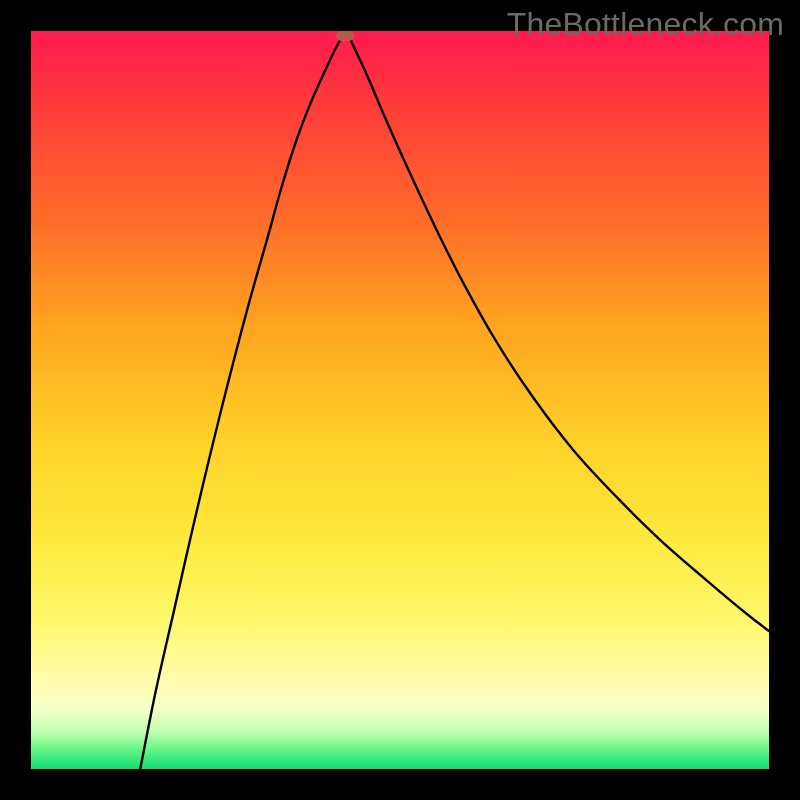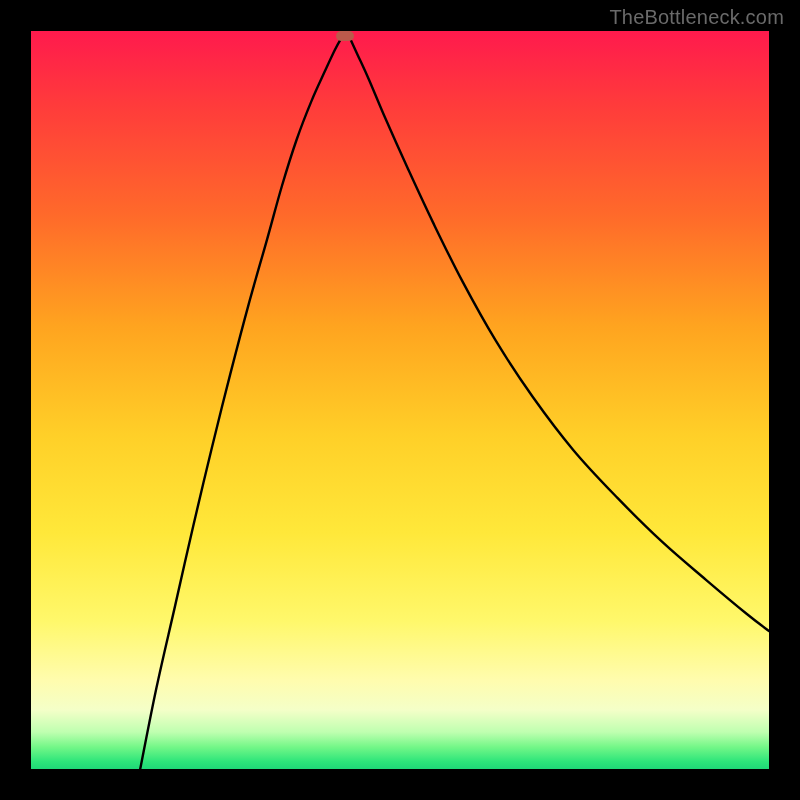--- a/index.html
+++ b/index.html
@@ -38,21 +38,21 @@
       #74f788 97%,
       #2de57a 99%,
       #1fd877 100%);
   }
   .watermark {
     position: absolute;
     top: 6px;
     right: 16px;
     color: #6a6a6a;
     font-family: Arial, Helvetica, sans-serif;
-    font-size: 20px;
+    font-size: 32px;
     font-weight: 500;
     letter-spacing: 0.2px;
     user-select: none;
   }
   .marker {
     position: absolute;
     width: 18px;
     height: 10px;
     border-radius: 5px;
     background: #bb5a4b;

